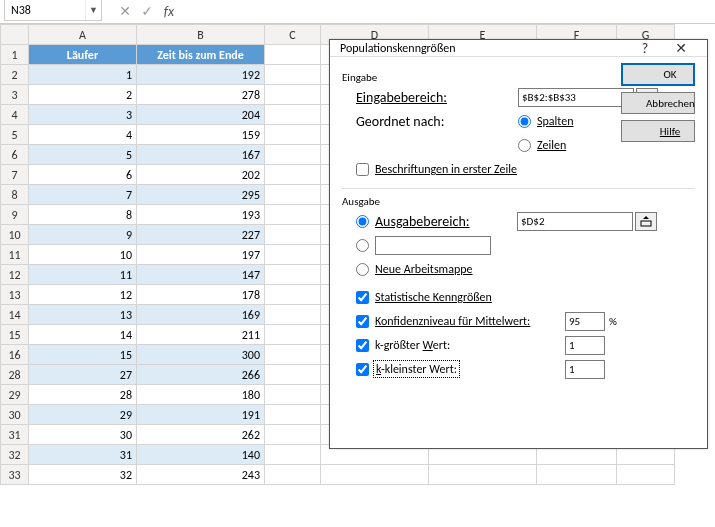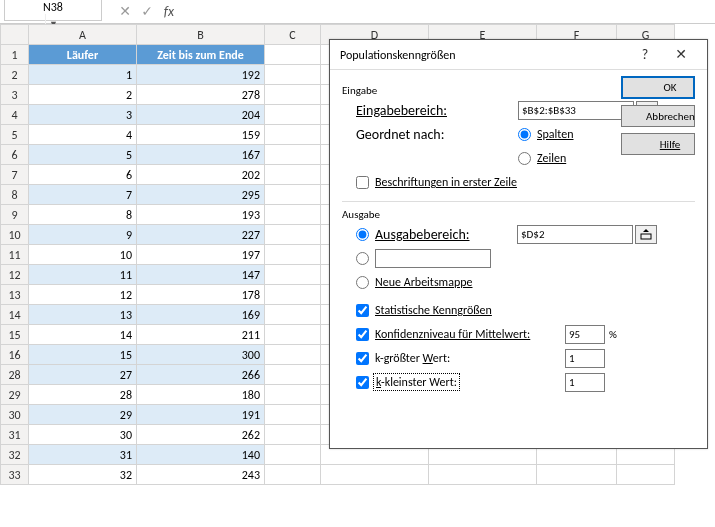--- a/index.html
+++ b/index.html
@@ -1,20 +1,20 @@
 <!DOCTYPE html>
 <html><head>
 <meta charset="utf-8">
 <style>
   * { box-sizing: border-box; margin: 0; padding: 0; font-family: "Segoe UI", Calibri, Arial, sans-serif; }
   body { background: #fff; width: 715px; height: 527px; overflow: hidden; position: relative; font-size: 12px; color: #000; }
 
   
   .top-bar { display: flex; align-items: center; height: 24px; border-bottom: 1px solid #ccc; background: #fff; }
-  .name-box { display: flex; align-items: center; width: 98px; height: 22px; border: 1px solid #ccc; margin: 0 2px 4px 4px; background: #fff; flex-direction: column; }
+  .name-box { display: flex; align-items: center; width: 98px; height: 22px; border: 1px solid #ccc; margin: 0 2px 4px 4px; background: #fff; }
   .name-box span { flex: 1; padding: 0 6px; font-size: 12px; }
   .nb-drop { width: 16px; text-align: center; color: #555; font-size: 9px; border-left: 1px solid #eee; line-height: 20px; }
   .fx-area { display: flex; align-items: center; margin-left: 10px; color: #999; font-size: 14px; }
   .fx-area .ico { width: 22px; text-align: center; }
   .fx-area .fx { font-style: italic; color: #555; }
 
   
   .sheet { position: relative; }
   .grid { border-collapse: collapse; table-layout: fixed; }
   .grid th, .grid td { border: 1px solid #d4d4d4; font-size: 12px; }
@@ -29,21 +29,21 @@
   .colE { width: 108px; }
   .colF { width: 80px; }
   .colG { width: 58px; }
   .hdr { background: #5b9bd5; color: #fff; text-align: center; font-weight: bold; height: 20px; }
   .num { text-align: right; padding: 0 4px; height: 20px; }
   .band-even { background: #ddebf7; }
   .band-odd { background: #fff; }
 
   
   .dialog { position: absolute; left: 329px; top: 39px; width: 379px; height: 410px; background: #fff; border: 1px solid #555; box-shadow: 0 0 2px rgba(0,0,0,.2); }
-  .dlg-title { display: flex; align-items: center; height: 30px; padding: 0 8px 0 10px; border-bottom: 1px solid #ddd; }
+  .dlg-title { display: flex; align-items: center; height: 17px; padding: 0 8px 0 10px; border-bottom: 1px solid #ddd; }
   .dlg-title span { flex: 1; font-size: 12px; }
   .dlg-title .tb { width: 36px; height: 28px; display: flex; align-items: center; justify-content: center; color: #333; font-size: 14px; }
   .dlg-body { position: relative; padding: 10px 12px; }
   .section-label { font-size: 11px; margin: 4px 0 2px; }
   .row { display: flex; align-items: center; height: 22px; margin: 2px 0; }
   .row .lab { width: 162px; font-size: 14px; }
   .underline-e::first-letter, .ul { text-decoration: underline; }
   .inp { height: 19px; border: 1px solid #7a7a7a; font-size: 11px; padding: 0 3px; background: #fff; }
   .inp.w1 { width: 116px; }
   .refbtn { width: 22px; height: 19px; border: 1px solid #7a7a7a; margin-left: 2px; display: flex; align-items: center; justify-content: center; background: #f0f0f0; }

